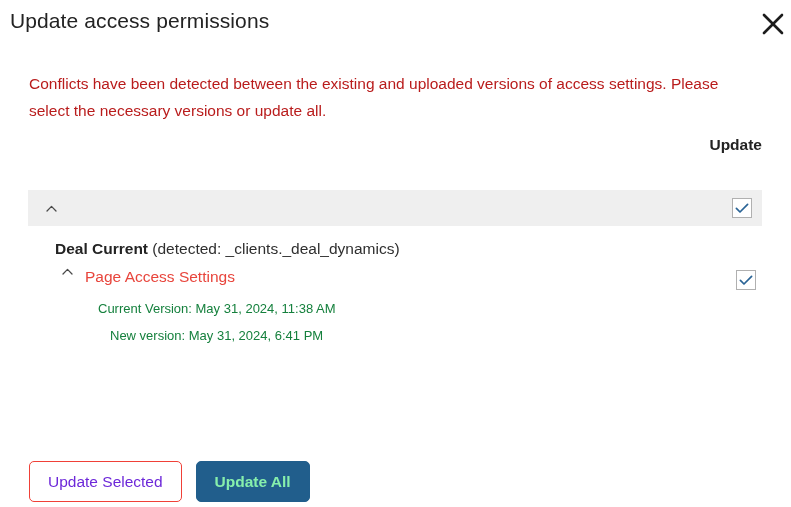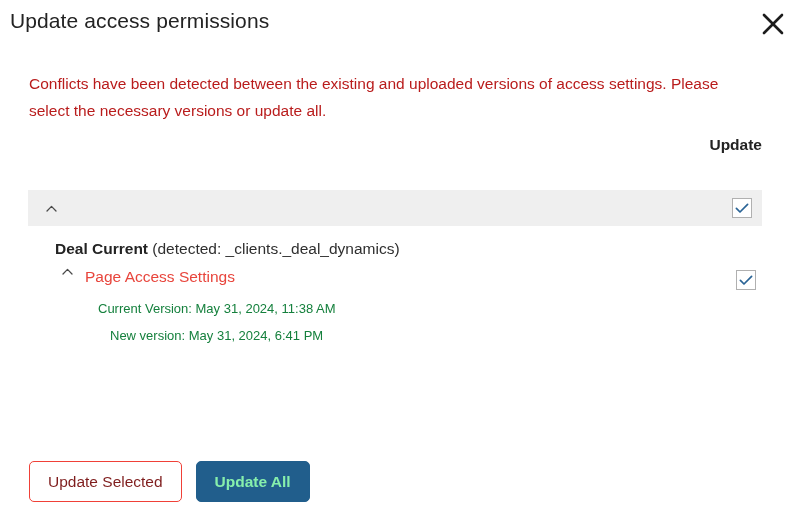--- a/index.html
+++ b/index.html
@@ -181,21 +181,21 @@
     cursor: pointer;
     display: flex;
     align-items: center;
     justify-content: center;
     padding: 0 18px;
     white-space: nowrap;
   }
   .btn-outline-red {
     background: #ffffff;
     border: 1.5px solid #f04037;
-    color: #7f1d1d;
+    color: #6d28d9;
   }
   .btn-solid-blue {
     background: #215e8c;
     border: 1.5px solid #215e8c;
     color: #86efac;
     font-weight: bold;
   }
   .btn-outline-blue {
     background: #ffffff;
     border: 1.5px solid #2a6496;

